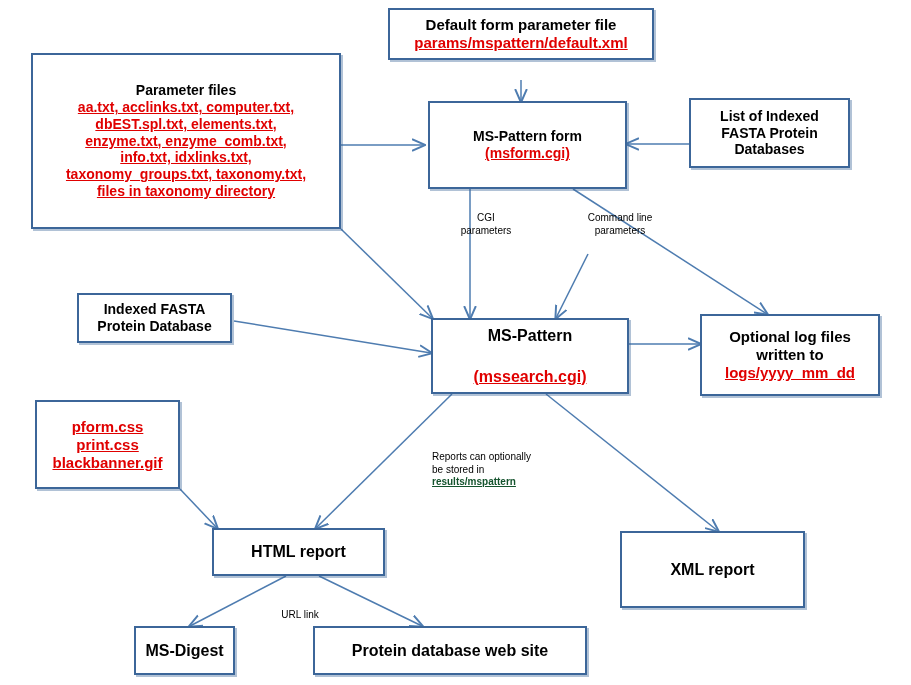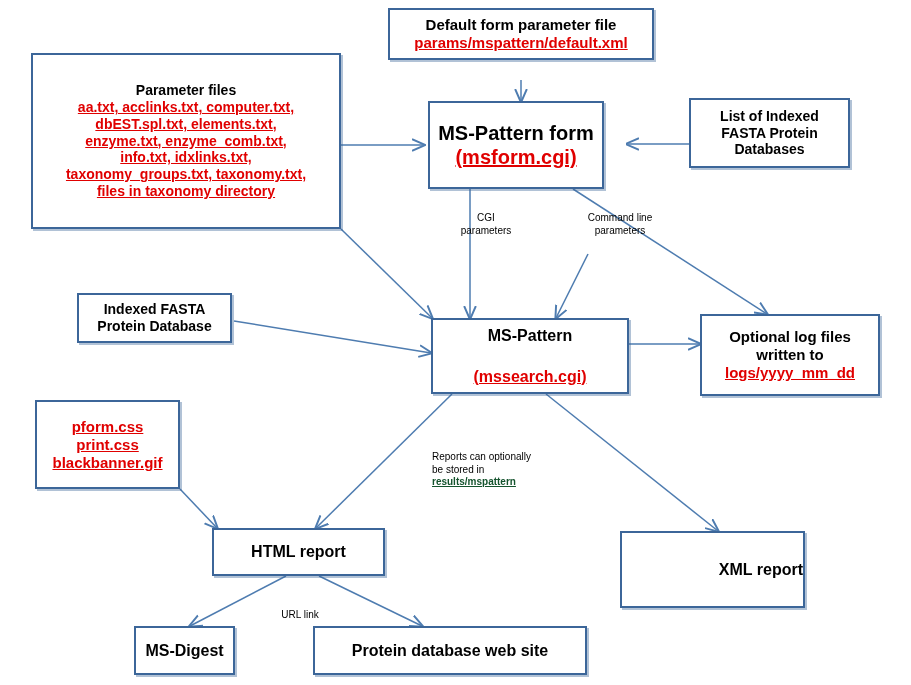--- a/index.html
+++ b/index.html
@@ -104,21 +104,21 @@
   <div class="node" style="left:31px; top:53px; width:310px; height:176px; font-size:14px;">
     <span class="ln black">Parameter files</span>
     <span class="ln red">aa.txt, acclinks.txt, computer.txt,</span>
     <span class="ln red">dbEST.spl.txt, elements.txt,</span>
     <span class="ln red">enzyme.txt, enzyme_comb.txt,</span>
     <span class="ln red">info.txt, idxlinks.txt,</span>
     <span class="ln red">taxonomy_groups.txt, taxonomy.txt,</span>
     <span class="ln red">files in taxonomy directory</span>
   </div>
 
-  <div class="node" style="left:428px; top:101px; width:176px; height:88px; font-size:20px;">
+  <div class="node" style="left:428px; top:101px; width:199px; height:88px; font-size:14px;">
     <span class="ln black">MS-Pattern form</span>
     <span class="ln red">(msform.cgi)</span>
   </div>
 
   <div class="node" style="left:689px; top:98px; width:161px; height:70px; font-size:14px;">
     <span class="ln black">List of Indexed</span>
     <span class="ln black">FASTA Protein</span>
     <span class="ln black">Databases</span>
   </div>
 
@@ -141,21 +141,21 @@
   <div class="node" style="left:35px; top:400px; width:145px; height:89px; font-size:15px;">
     <span class="ln red">pform.css</span>
     <span class="ln red">print.css</span>
     <span class="ln red">blackbanner.gif</span>
   </div>
 
   <div class="node" style="left:212px; top:528px; width:173px; height:48px; font-size:16px;">
     <span class="ln black">HTML report</span>
   </div>
 
-  <div class="node" style="left:620px; top:531px; width:185px; height:77px; font-size:16px;align-items:flex-end;">
+  <div class="node" style="left:620px; top:531px; width:185px; height:77px; font-size:16px;">
     <span class="ln black">XML report</span>
   </div>
 
   <div class="node" style="left:134px; top:626px; width:101px; height:49px; font-size:16px;">
     <span class="ln black">MS-Digest</span>
   </div>
 
   <div class="node" style="left:313px; top:626px; width:274px; height:49px; font-size:16px;">
     <span class="ln black">Protein database web site</span>
   </div>

